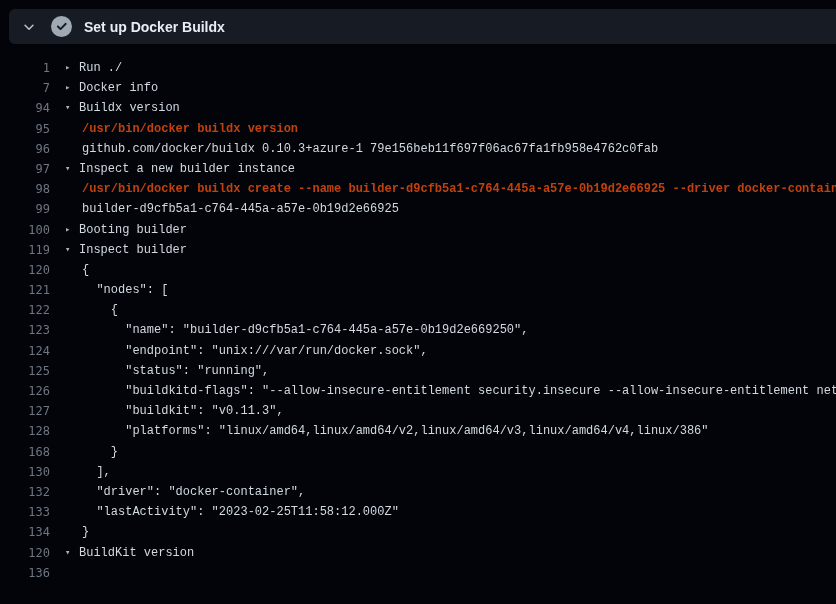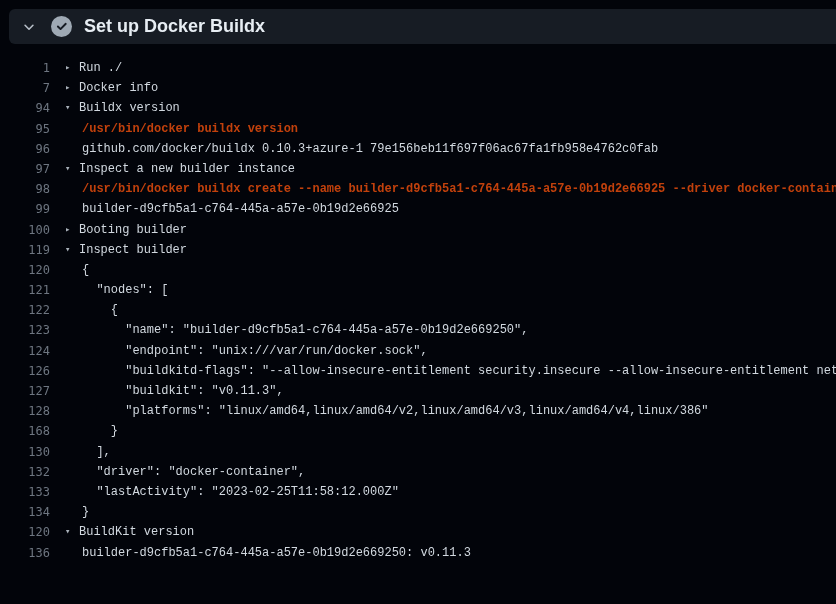--- a/index.html
+++ b/index.html
@@ -30,21 +30,21 @@
     flex: none;
   }
   .check-wrap {
     width: 24px; height: 24px;
     display: flex; align-items: center; justify-content: center;
     margin-left: 8px;
     flex: none;
   }
   .step-title {
     font-family: "Liberation Sans", sans-serif;
-    font-size: 18px;
+    font-size: 14px;
     font-weight: 600;
     color: #e7edf3;
     margin-left: 11px;
     white-space: nowrap;
   }
 
   
   .log-area {
     position: absolute;
     top: 44px; left: 0; right: 0; bottom: 0;
@@ -117,25 +117,26 @@
       <div class="line group-expanded"><span class="num">97</span><span class="content"><span class="marker">▾</span><span>Inspect a new builder instance</span></span></div>
       <div class="line command"><span class="num">98</span><span class="content">/usr/bin/docker buildx create --name builder-d9cfb5a1-c764-445a-a57e-0b19d2e66925 --driver docker-container</span></div>
       <div class="line output"><span class="num">99</span><span class="content">builder-d9cfb5a1-c764-445a-a57e-0b19d2e66925</span></div>
       <div class="line group-collapsed"><span class="num">100</span><span class="content"><span class="marker">▸</span><span>Booting builder</span></span></div>
       <div class="line group-expanded"><span class="num">119</span><span class="content"><span class="marker">▾</span><span>Inspect builder</span></span></div>
       <div class="line output"><span class="num">120</span><span class="content">{</span></div>
       <div class="line output"><span class="num">121</span><span class="content">  "nodes": [</span></div>
       <div class="line output"><span class="num">122</span><span class="content">    {</span></div>
       <div class="line output"><span class="num">123</span><span class="content">      "name": "builder-d9cfb5a1-c764-445a-a57e-0b19d2e669250",</span></div>
       <div class="line output"><span class="num">124</span><span class="content">      "endpoint": "unix:///var/run/docker.sock",</span></div>
+      <div class="line output"><span class="num">125</span><span class="content">      "status": "running",</span></div>
       <div class="line output"><span class="num">126</span><span class="content">      "buildkitd-flags": "--allow-insecure-entitlement security.insecure --allow-insecure-entitlement network</span></div>
       <div class="line output"><span class="num">127</span><span class="content">      "buildkit": "v0.11.3",</span></div>
       <div class="line output"><span class="num">128</span><span class="content">      "platforms": "linux/amd64,linux/amd64/v2,linux/amd64/v3,linux/amd64/v4,linux/386"</span></div>
       <div class="line output"><span class="num">168</span><span class="content">    }</span></div>
       <div class="line output"><span class="num">130</span><span class="content">  ],</span></div>
       <div class="line output"><span class="num">132</span><span class="content">  "driver": "docker-container",</span></div>
       <div class="line output"><span class="num">133</span><span class="content">  "lastActivity": "2023-02-25T11:58:12.000Z"</span></div>
       <div class="line output"><span class="num">134</span><span class="content">}</span></div>
       <div class="line group-expanded"><span class="num">120</span><span class="content"><span class="marker">▾</span><span>BuildKit version</span></span></div>
-      <div class="line output"><span class="num">136</span><span class="content">builder-d9cfb5a1-c764-445a-a57e-0b19d2e669250: v0.11.3</span></div>
+      <div class="line output"><span class="num">136</span></div>
     </div>
 
 </div>
 
 </body></html>

